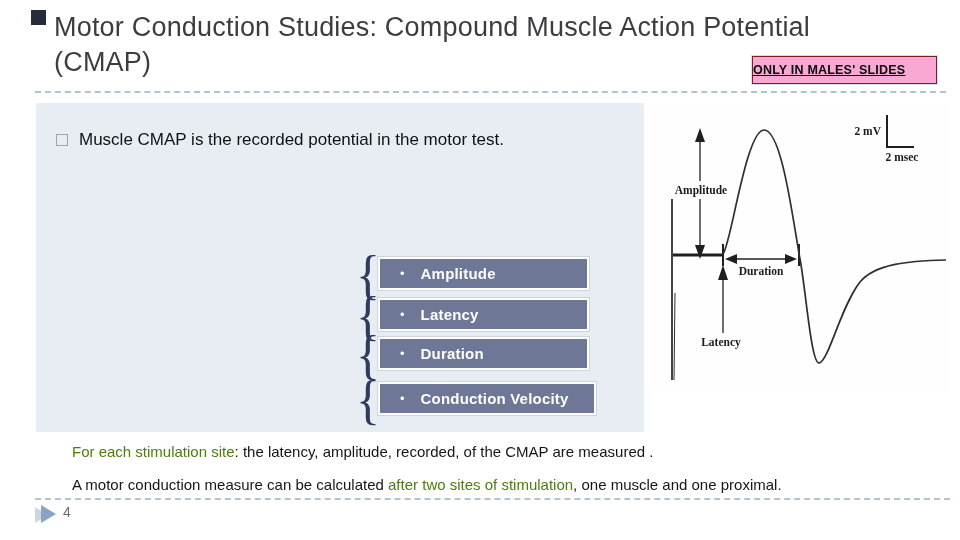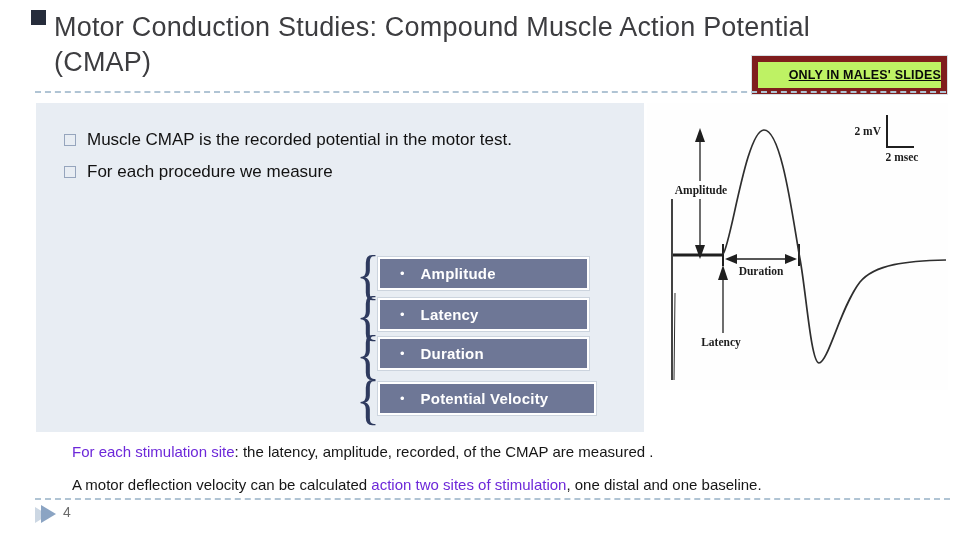--- a/index.html
+++ b/index.html
@@ -7,47 +7,47 @@
     position:relative;width:960px;height:540px;background:#ffffff;
     font-family:"Liberation Sans",sans-serif;overflow:hidden;
   }
   .corner-square{position:absolute;left:31px;top:10px;width:15px;height:15px;background:#262c3b;}
   .slide-title{
     position:absolute;left:54px;top:10px;width:780px;
     font-size:27px;line-height:35px;color:#3d3d40;letter-spacing:.2px;
   }
   .badge{
     position:absolute;left:752px;top:56px;width:183px;height:26px;
-    background:#bef264;border:6px solid #7f1d1d;outline:1px solid #d7e0e5;
-    text-align:right;line-height:26px;font-size:12.5px;font-weight:bold;
+    background:#f9a8d4;border:1px solid #7f1d1d;outline:1px solid #d7e0e5;
+    text-align:left;line-height:26px;font-size:12.5px;font-weight:bold;
     text-decoration:underline;color:#0a0a0a;letter-spacing:.2px;
   }
   .divider{position:absolute;border-top:2px dashed #b0c4d4;height:0;}
   .divider-top{left:35px;top:91px;width:911px;}
   .divider-bottom{left:35px;top:498px;width:915px;}
   .content-panel{position:absolute;left:36px;top:103px;width:608px;height:329px;background:#e8edf3;}
   .bullets{position:absolute;left:20px;top:24px;width:520px;margin:0;padding:0;list-style:none;}
-  .bullets li{position:relative;padding-left:23px;margin-bottom:7px;font-size:17px;line-height:25px;color:#121212;margin-left:8px;}
+  .bullets li{position:relative;padding-left:23px;margin-bottom:7px;font-size:17px;line-height:25px;color:#121212;}
   .checkbox{position:absolute;left:0;top:7px;width:10px;height:10px;border:1.5px solid #96a5bd;background:transparent;}
   .brace{
     position:absolute;left:356px;width:22px;font-family:"Liberation Serif",serif;
     font-size:50px;line-height:52px;color:#2e3a5e;transform:scaleY(1.08);font-weight:400;
   }
   .measure-box{
     position:absolute;left:378px;width:211px;height:33px;box-sizing:border-box;
     background:#6e7796;border:2px solid #ffffff;outline:1px solid #ccd4de;
     display:flex;align-items:center;padding-left:20px;
   }
   .measure-box .dot{color:#fff;font-size:13px;margin-right:16px;line-height:1;}
   .measure-box .label{color:#fff;font-size:15px;font-weight:bold;letter-spacing:.2px;}
   .diagram-panel{position:absolute;left:647px;top:103px;width:301px;height:287px;background:#fefefe;}
   .diagram-panel svg{display:block;}
   .wave-label{font-family:"Liberation Serif",serif;font-size:11.5px;font-weight:bold;fill:#1c1c1c;}
   .footer-line{position:absolute;left:72px;font-size:15px;color:#161616;}
-  .footer-line .red{color:#6d28d9;}
+  .footer-line .red{color:#4d7c0f;}
   .footer-1{top:443px;}
   .footer-2{top:476px;}
   .nav-arrow-back{
     position:absolute;left:35px;top:507px;width:0;height:0;
     border-left:13px solid #ccd7e3;border-top:8px solid transparent;border-bottom:8px solid transparent;
   }
   .nav-arrow-front{
     position:absolute;left:41px;top:505px;width:0;height:0;
     border-left:15px solid #8ba4c3;border-top:9px solid transparent;border-bottom:9px solid transparent;
   }
@@ -65,24 +65,20 @@
   <div class="badge">ONLY IN MALES' SLIDES</div>
 
   <div class="divider divider-top"></div>
 
   <div class="content-panel">
     <ul class="bullets">
       <li>
         <span class="checkbox"></span>
         <span>Muscle CMAP is the recorded potential in the motor test.</span>
       </li>
-      <li>
-        <span class="checkbox"></span>
-        <span>For each procedure we measure</span>
-      </li>
     </ul>
   </div>
 
   <span class="brace" style="top:249px">{</span>
   <div class="measure-box" style="top:257px">
     <span class="dot">•</span>
     <span class="label">Amplitude</span>
   </div>
 
   <span class="brace" style="top:290px">{</span>
@@ -93,21 +89,21 @@
 
   <span class="brace" style="top:329px">{</span>
   <div class="measure-box" style="top:337px">
     <span class="dot">•</span>
     <span class="label">Duration</span>
   </div>
 
   <span class="brace" style="top:374px">{</span>
   <div class="measure-box" style="top:382px;width:218px">
     <span class="dot">•</span>
-    <span class="label">Potential Velocity</span>
+    <span class="label">Conduction Velocity</span>
   </div>
 
   <div class="diagram-panel">
     <svg width="301" height="287" viewBox="0 0 301 287">
 
       <path d="M25,96 L25,277" stroke="#2e2e2e" stroke-width="1.8" fill="none"></path>
       <path d="M28,190 L27,277" stroke="#2e2e2e" stroke-width="1" fill="none"></path>
 
       <path d="M26,152 L76,152" stroke="#1f1f1f" stroke-width="3" fill="none"></path>
 
@@ -135,21 +131,21 @@
       <text x="234" y="32" text-anchor="end" class="wave-label">2 mV</text>
       <text x="255" y="58" text-anchor="middle" class="wave-label">2 msec</text>
     </svg>
   </div>
 
   <div class="footer-line footer-1">
     <span class="red">For each stimulation site</span><span>: the latency, amplitude, recorded, of the CMAP are measured .</span>
   </div>
 
   <div class="footer-line footer-2">
-    <span>A motor deflection velocity can be calculated </span><span class="red">action two sites of stimulation</span><span>, one distal and one baseline.</span>
+    <span>A motor conduction measure can be calculated </span><span class="red">after two sites of stimulation</span><span>, one muscle and one proximal.</span>
   </div>
 
   <div class="divider divider-bottom"></div>
 
   <div class="nav-arrow-back"></div>
   <div class="nav-arrow-front"></div>
   <div class="page-number">4</div>
 
 </div>
 

